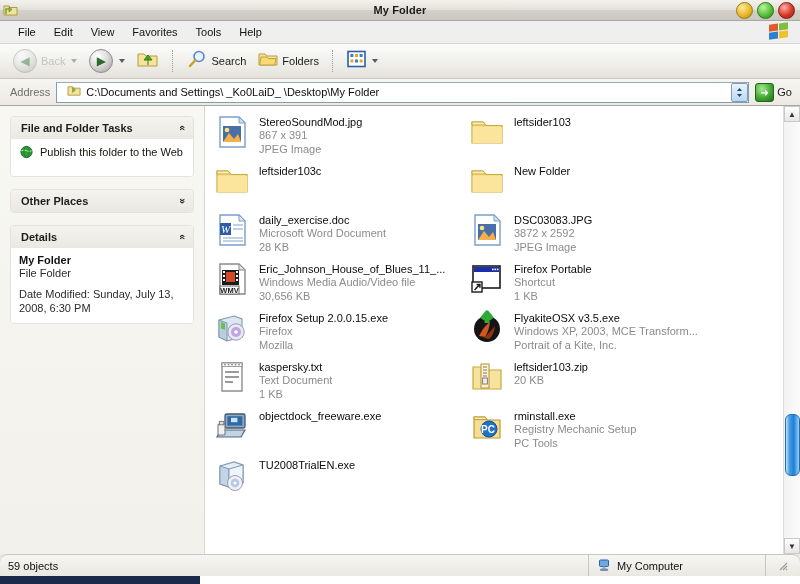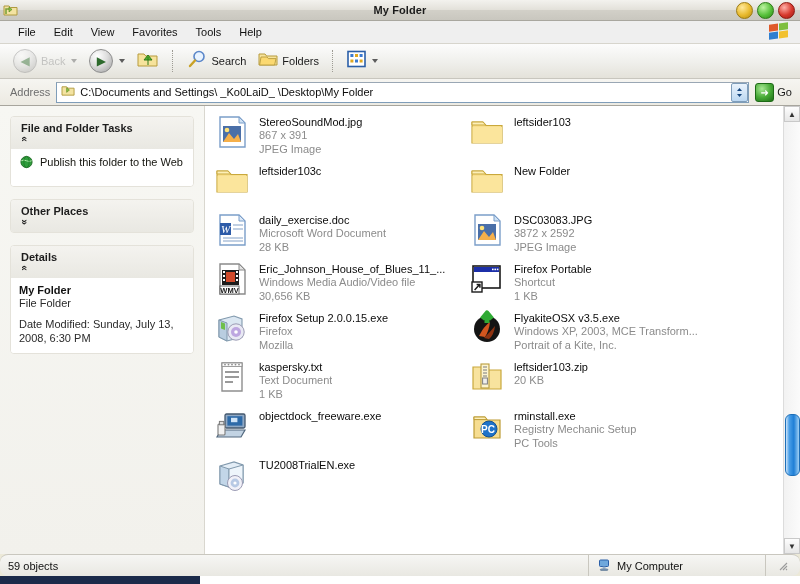--- a/index.html
+++ b/index.html
@@ -83,21 +83,21 @@
     height: 26px;
     background: linear-gradient(to bottom,#f6f5f1 0%, #eceae2 100%);
     border-bottom: 1px solid #a7a59d;
     display: flex; align-items: center;
     flex: 0 0 auto; padding: 0 4px;
   }
   .addr-label { font-size: 11px; color: #6e6e6e; padding: 0 6px 0 6px; }
   .addr-input {
     flex: 1; height: 19px; background: #ffffff;
     border: 1px solid #7f9db9; border-top-color:#9aa7b4;
-    display: flex; align-items: center; padding-left: 4px;
+    display: flex; align-items: center; padding-left: 10px;
     position: relative; overflow:hidden;
   }
   .addr-text { font-size: 11px; color: #0c0c0c; margin-left: 4px; white-space: nowrap; }
   .addr-drop {
     width: 15px; height: 17px; margin-left:auto; flex:0 0 auto;
     background: linear-gradient(to bottom,#eaf3fc,#bcd8f2);
     border:1px solid #7f9db9; border-radius:2px;
     display:flex;align-items:center;justify-content:center;
   }
   .go-btn { display:flex; align-items:center; gap:3px; margin-left:6px; padding-right:4px;}
@@ -117,23 +117,22 @@
     border-right: 1px solid #d9d7cf;
     padding: 10px 0 0 0;
     overflow: hidden;
   }
   .panel { margin: 0 10px 12px 10px; border-radius: 4px; overflow: hidden;
            border:1px solid #e4e2da; background:#fff; }
   .panel-header {
     background: linear-gradient(to bottom,#f4f3ef 0%, #e9e8e2 100%);
     padding: 5px 8px 5px 10px;
     font-size: 11px; font-weight: bold; color: #1d1d1d;
-    display: flex; align-items: flex-start; justify-content: space-between;
+    display: flex; align-items: center; justify-content: space-between;
     cursor: default;
-    flex-direction: column;
   }
   .chev { font-size: 10px; color: #1d1d1d; line-height:1; }
   .panel-body { background: #ffffff; padding: 6px 8px 8px 8px; }
   .task-row { display: flex; align-items: flex-start; gap: 6px; margin-bottom: 5px; }
   .task-row .tlabel { font-size: 11px; color: #15150f; line-height: 14px; cursor: default;}
   .details-title { font-size: 11px; font-weight: bold; color:#121212; }
   .details-sub { font-size: 11px; color:#2b2b2b; margin-top:1px;}
   .details-date { font-size: 11px; color:#2b2b2b; margin-top:8px; line-height:14px;}
 
   

